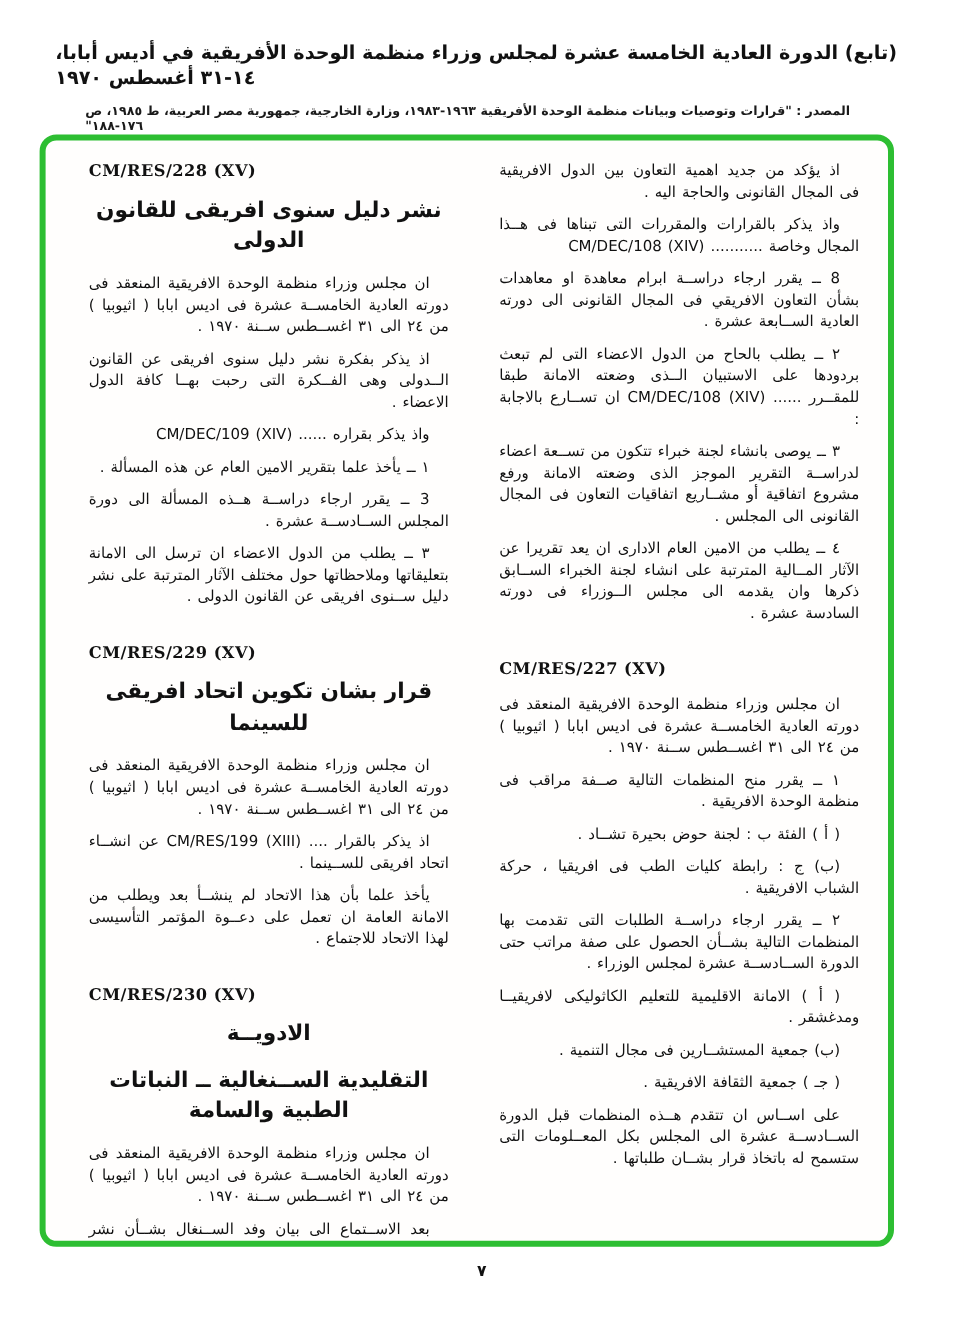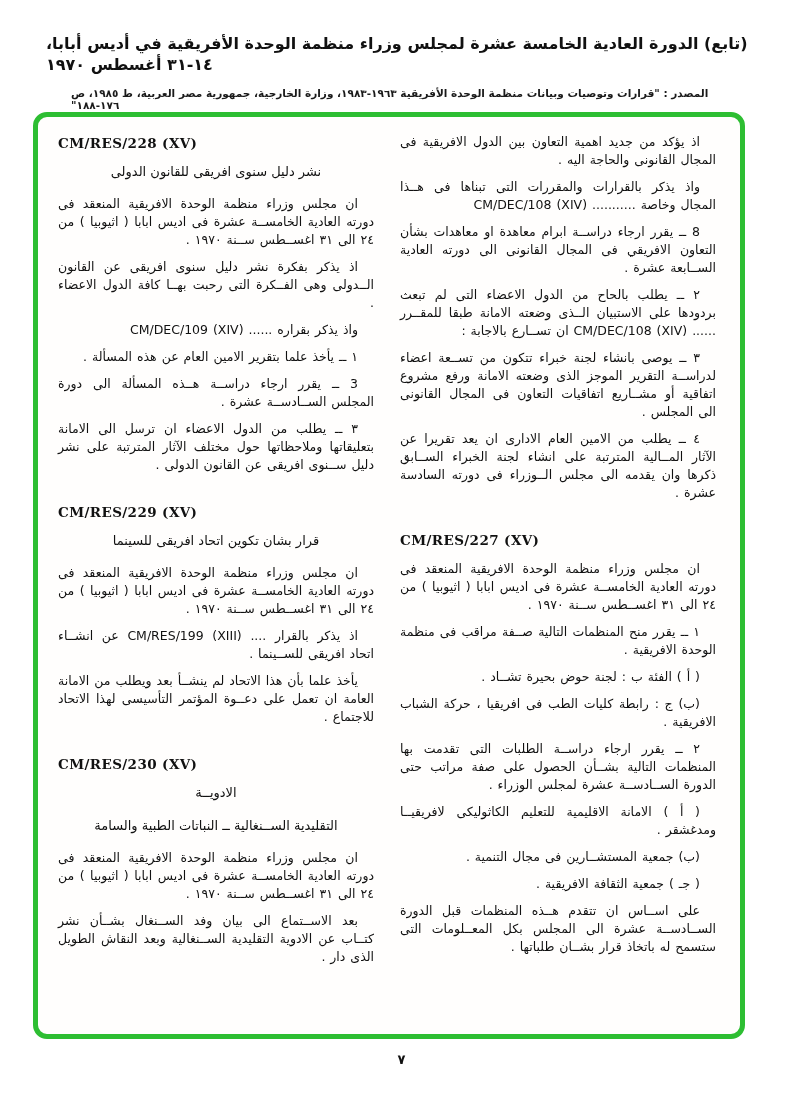--- a/index.html
+++ b/index.html
@@ -9,28 +9,28 @@
   }
   .header{position:absolute;top:34px;left:16px;width:764px;text-align:left;direction:rtl;}
   .header .h1{font-size:16px;font-weight:bold;letter-spacing:0;line-height:1.3;padding:0 30px;}
   .header .h2{font-size:10.5px;font-weight:bold;margin-top:11px;color:#1a1a1a;padding:0 55px;}
   .frame{
     position:absolute;left:33px;top:112px;width:712px;height:927px;
     border:5px solid #2dbe32;border-radius:14px;box-sizing:border-box;
     padding:16px 24px 8px 20px;overflow:hidden;background:#fffefd;
   }
   .cols{display:flex;direction:rtl;gap:26px;height:100%;}
-  .col{flex:1;direction:rtl;}
+  .col{flex:1;direction:rtl;margin-left:16px;}
   .blk{direction:rtl;}
   .para{
     font-size:12.5px;font-weight:normal;line-height:1.44;text-align:justify;
     text-indent:16px;margin:0 0 9px 0;word-spacing:1px;
   }
   .heading{
-    font-size:13px;font-weight:normal;text-align:center;margin:4px 0 14px 0;line-height:1.4;
+    font-size:18px;font-weight:bold;text-align:center;margin:4px 0 14px 0;line-height:1.4;
   }
   .code{
     direction:ltr;text-align:left;font-family:"DejaVu Serif","Liberation Serif",serif;
     font-size:13.5px;font-weight:bold;letter-spacing:0.4px;margin:2px 0 12px 0;
   }
   .gap{margin-top:30px;}
   .pagenum{
     position:absolute;top:1052px;left:0;width:803px;text-align:center;
     font-size:13px;font-weight:bold;
   }

